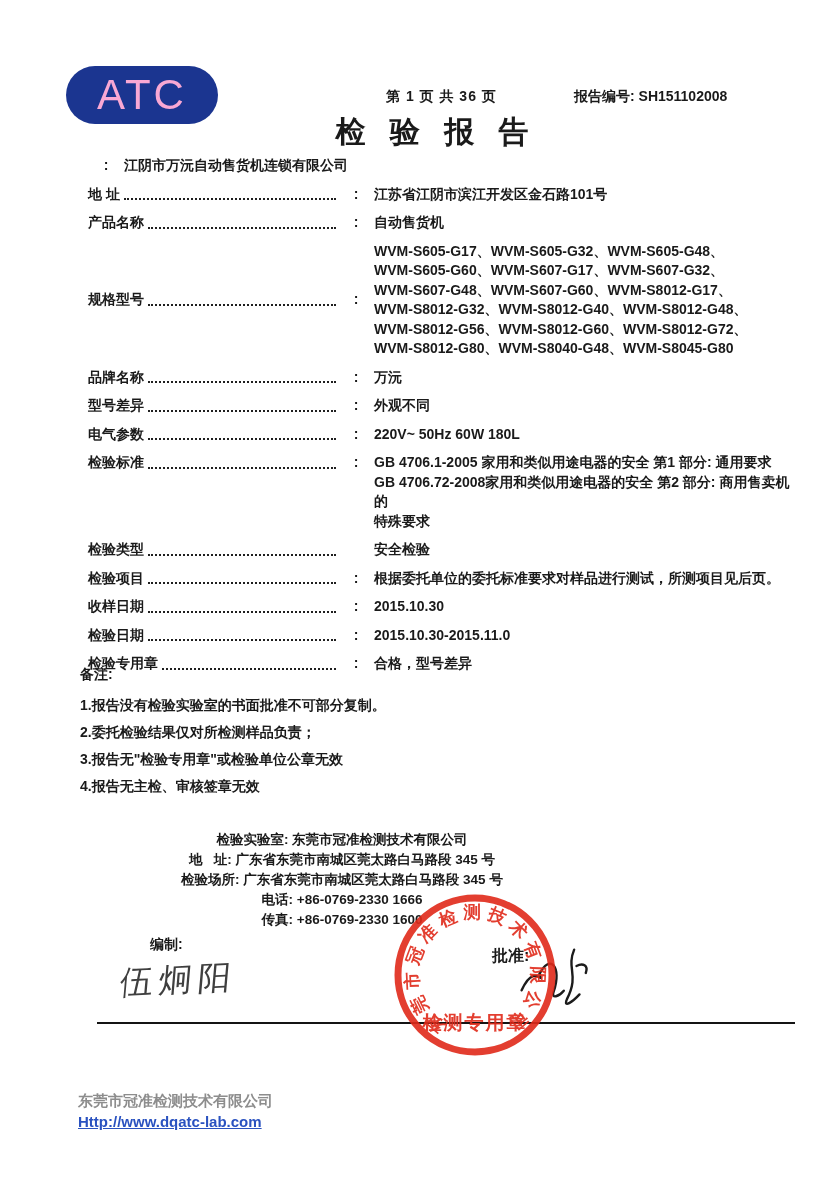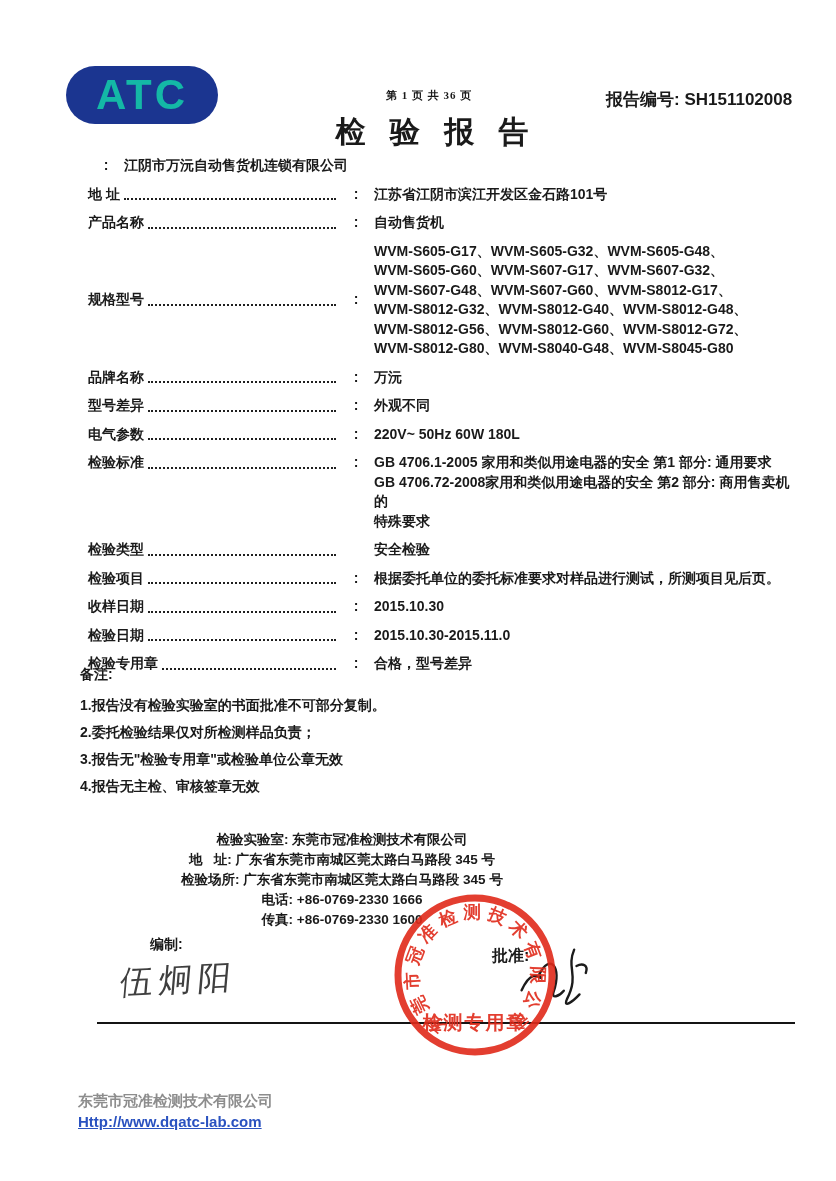--- a/index.html
+++ b/index.html
@@ -8,23 +8,23 @@
     position:relative; width:836px; height:1181px; background:#ffffff;
     font-family:"Liberation Sans", sans-serif; color:#1a1a1a; overflow:hidden;
     margin:0 auto;
   }
   
   .logo {
     position:absolute; left:66px; top:66px; width:152px; height:58px;
     background:#1b3590; border-radius:29px;
     display:flex; align-items:center; justify-content:center;
   }
-  .logo-text { color:#14b8a6; font-weight:700; font-size:42px; letter-spacing:3px; }
-  .page-info { position:absolute; left:386px; top:88px; font-size:11px; font-weight:700; letter-spacing:1px;font-family:Liberation Serif, serif; }
-  .report-no { position:absolute; left:606px; top:88px; font-size:17px; font-weight:600; }
+  .logo-text { color:#f9a8d4; font-weight:400; font-size:42px; letter-spacing:3px; }
+  .page-info { position:absolute; left:386px; top:88px; font-size:14px; font-weight:700; letter-spacing:1px; }
+  .report-no { position:absolute; left:574px; top:88px; font-size:14px; font-weight:600; }
   .doc-title {
     position:absolute; left:0; top:112px; width:100%; text-align:center;
     font-size:30px; font-weight:800; letter-spacing:8px;
     transform:translateX(18px);
   }
   
   .fields { position:absolute; left:88px; top:156px; width:712px; }
   .row { display:flex; align-items:flex-start; margin-bottom:9px; font-size:14px; line-height:19.5px; }
   .row.v-center { align-items:center; }
   .cell-label { width:250px; display:flex; font-weight:700; }

